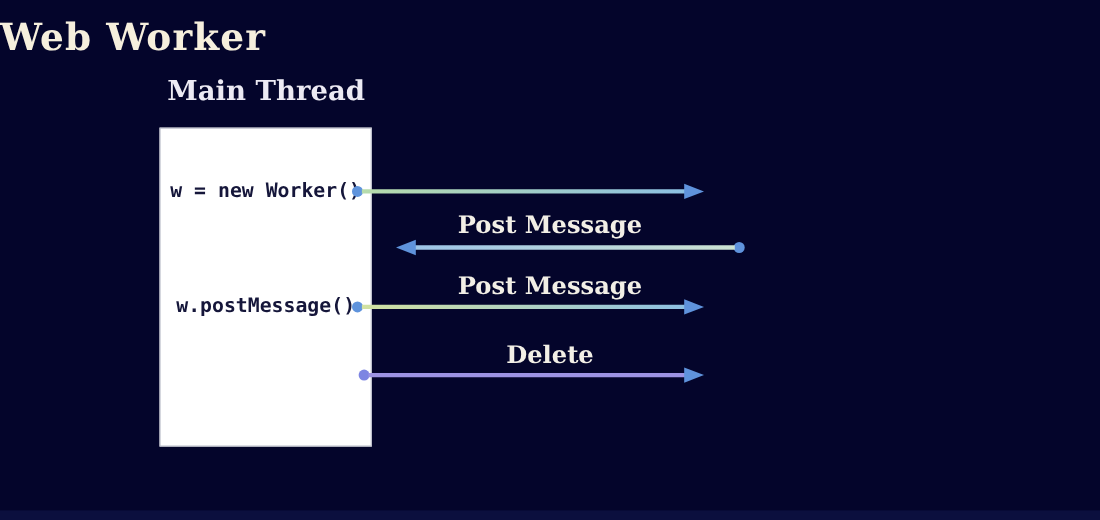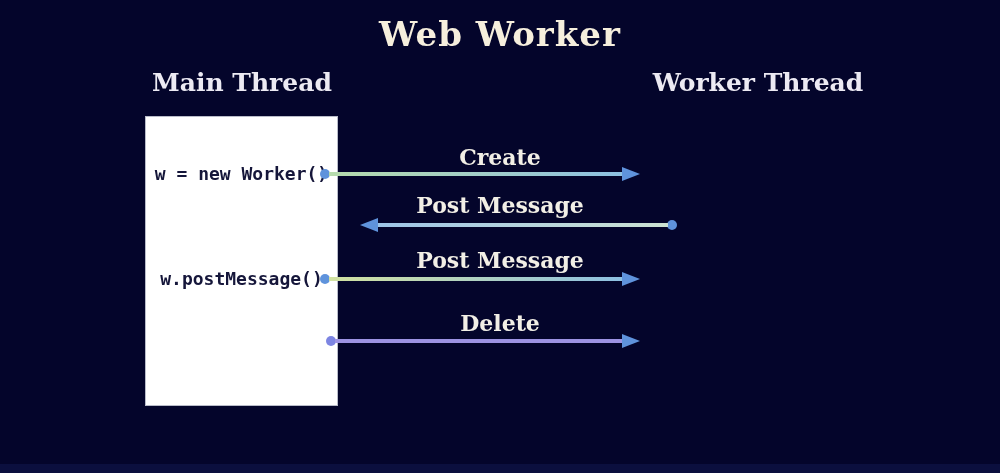--- a/index.html
+++ b/index.html
@@ -14,21 +14,20 @@
   .bottom-strip {
     position: absolute;
     left: 0; bottom: 0;
     width: 100%; height: 9px;
     background: #0b0f3e;
   }
   .title {
     position: absolute;
     top: 14px; left: 0;
     width: 100%;
-    text-align: center;
     font-size: 34px;
     font-weight: bold;
     color: #f6efdd;
     letter-spacing: 1px;
   }
   .thread-heading {
     position: absolute;
     top: 68px;
     width: 300px;
     text-align: center;
@@ -108,21 +107,20 @@
   .lbl-delete { top: 310px; }
 </style>
 </head>
 <body>
 
 <div class="canvas">
 
   <div class="title">Web Worker</div>
 
   <div class="thread-heading heading-main">Main Thread</div>
-  <div class="thread-heading heading-worker">Worker Thread</div>
 
   <div class="panel panel-main">
     <div class="code m0">w = new Worker()</div>
     <div class="code m2">w.postMessage()</div>
   </div>
 
 
   <svg class="arrows-svg">
     <defs>
       <linearGradient id="gradLR1" gradientUnits="userSpaceOnUse" x1="325" y1="0" x2="630" y2="0">
@@ -157,19 +155,18 @@
       <polygon points="622,272 640,279 622,286" fill="#5f93dc"></polygon>
     </g>
 
     <g>
       <circle cx="331" cy="341" r="5" fill="#7d85e2"></circle>
       <line x1="335" y1="341" x2="624" y2="341" stroke="#9d93e3" stroke-width="4"></line>
       <polygon points="622,334 640,341 622,348" fill="#5f93dc"></polygon>
     </g>
   </svg>
 
-  <div class="arrow-label lbl-create">Create</div>
   <div class="arrow-label lbl-pm1">Post Message</div>
   <div class="arrow-label lbl-pm2">Post Message</div>
   <div class="arrow-label lbl-delete">Delete</div>
 
   <div class="bottom-strip"></div>
 </div>
 
 </body></html>

